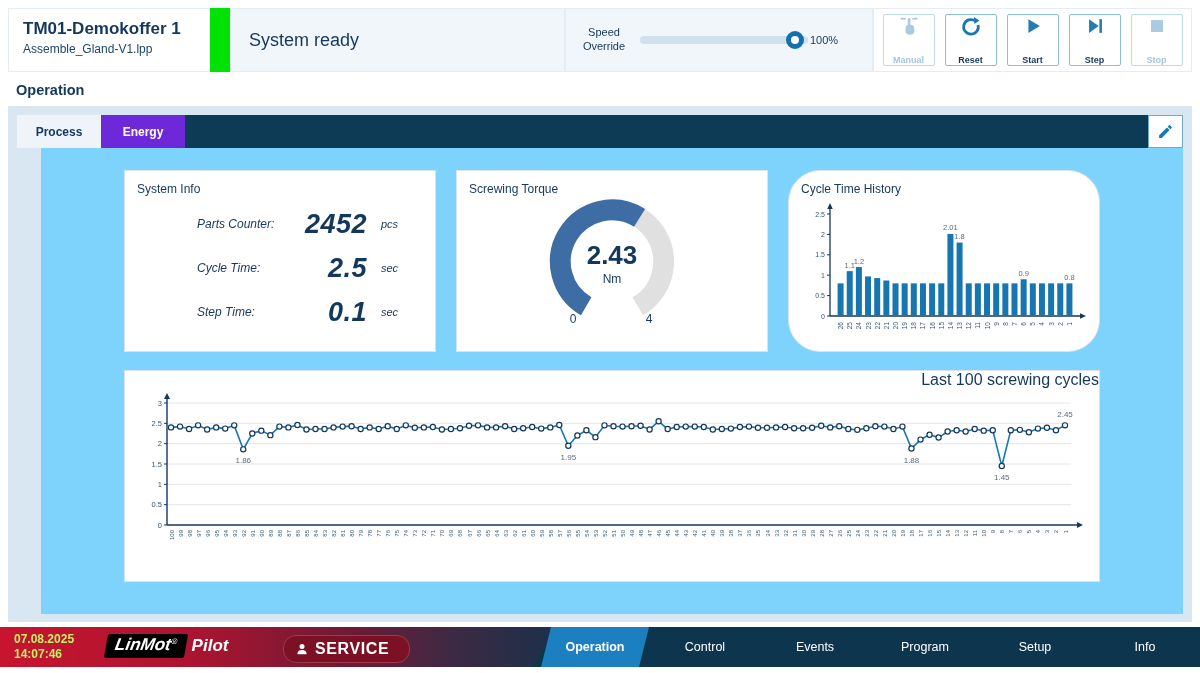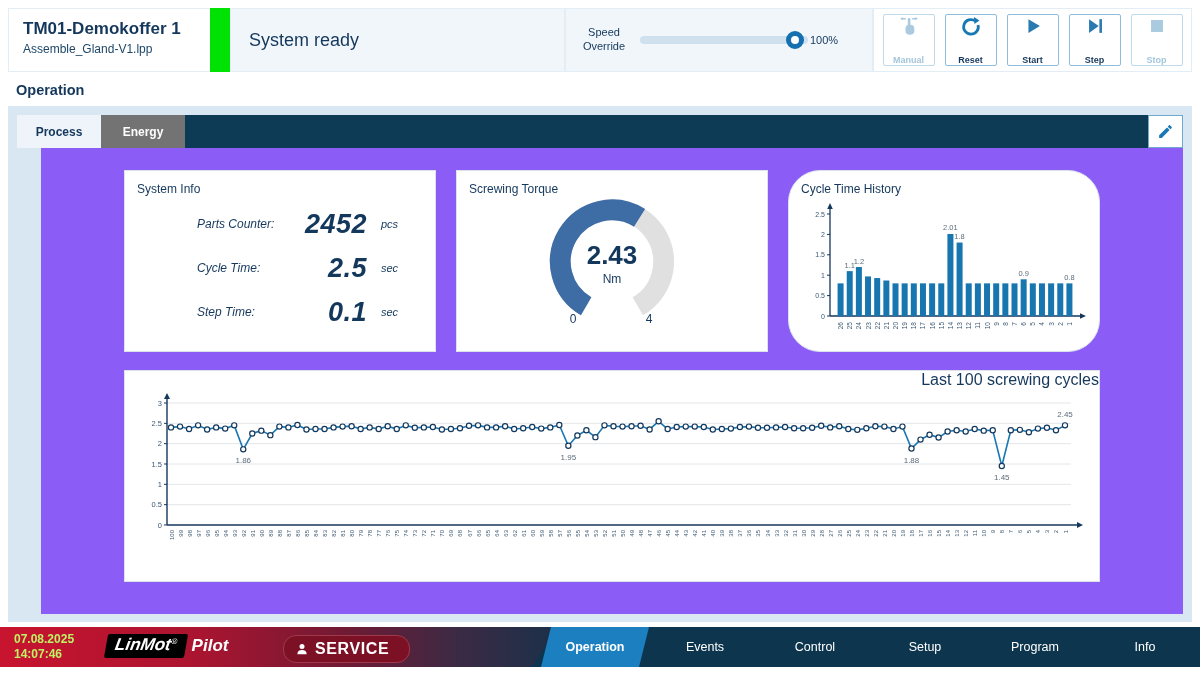--- a/index.html
+++ b/index.html
@@ -31,26 +31,26 @@
 
   
   .page-title { margin:10px 0 8px 16px; font-size:14.5px; font-weight:bold; }
 
   
   .content { margin:0 8px; height:516px; background:#d9e7f3; padding:9px 9px 12px; }
   .tabbar { display:flex; height:33px; }
   .tab { width:84px; display:flex; align-items:center; justify-content:center;
      font-size:12px; font-weight:bold; cursor:pointer; }
   .tab.active { background:#eef4fa; color:#14375c; }
-  .tab.dark { background:#737373; color:#fff; }
+  .tab.dark { background:#6d28d9; color:#fff; }
   .tab-fill { flex:1; background:#0d3b55; }
   .tab-edit { width:35px; background:#fff; border:1px solid #6fa9cf; display:flex;
      align-items:center; justify-content:center; cursor:pointer; }
   .tab-edit svg { width:17px; height:17px; }
-  .tab-content { background:#8b5cf6; height:466px; padding-top:22px;margin-left:24px; }
+  .tab-content { background:#7dd3fc; height:466px; padding-top:22px;margin-left:24px; }
 
   .panels { width:976px; margin:0 auto; display:flex; gap:20px; }
   .panel { background:#fff; border:1px solid #dbe3ea; height:182px; }
   .panel .ptitle { font-size:12px; padding:11px 0 0 12px; }
   .p1 { width:312px; } .p2 { width:312px; } .p3 { width:312px;border-radius:32px; }
 
   
   .si-row { display:flex; align-items:center; height:44px;font-style:italic; }
   .si-label { margin-left:72px; width:95px; font-size:12px; }
   .si-value { width:75px; text-align:right; font-size:27px; font-weight:bold; letter-spacing:.5px; }
@@ -540,28 +540,28 @@
       <circle cx="6" cy="3.4" r="2.5" fill="#fff"></circle>
       <path d="M1.4 11.3 q0-4.2 4.6-4.2 q4.6 0 4.6 4.2 z" fill="#fff"></path>
     </svg>
     <span>SERVICE</span>
   </div>
   <div class="f-nav">
     <div class="nav-item active">
         <i>Operation</i>
       </div>
     <div class="nav-item">
+        <i>Control</i>
+      </div>
+    <div class="nav-item">
         <i>Events</i>
       </div>
     <div class="nav-item">
-        <i>Control</i>
+        <i>Program</i>
       </div>
     <div class="nav-item">
         <i>Setup</i>
       </div>
     <div class="nav-item">
-        <i>Program</i>
-      </div>
-    <div class="nav-item">
         <i>Info</i>
       </div>
   </div>
 </div>
 
 </body></html>

